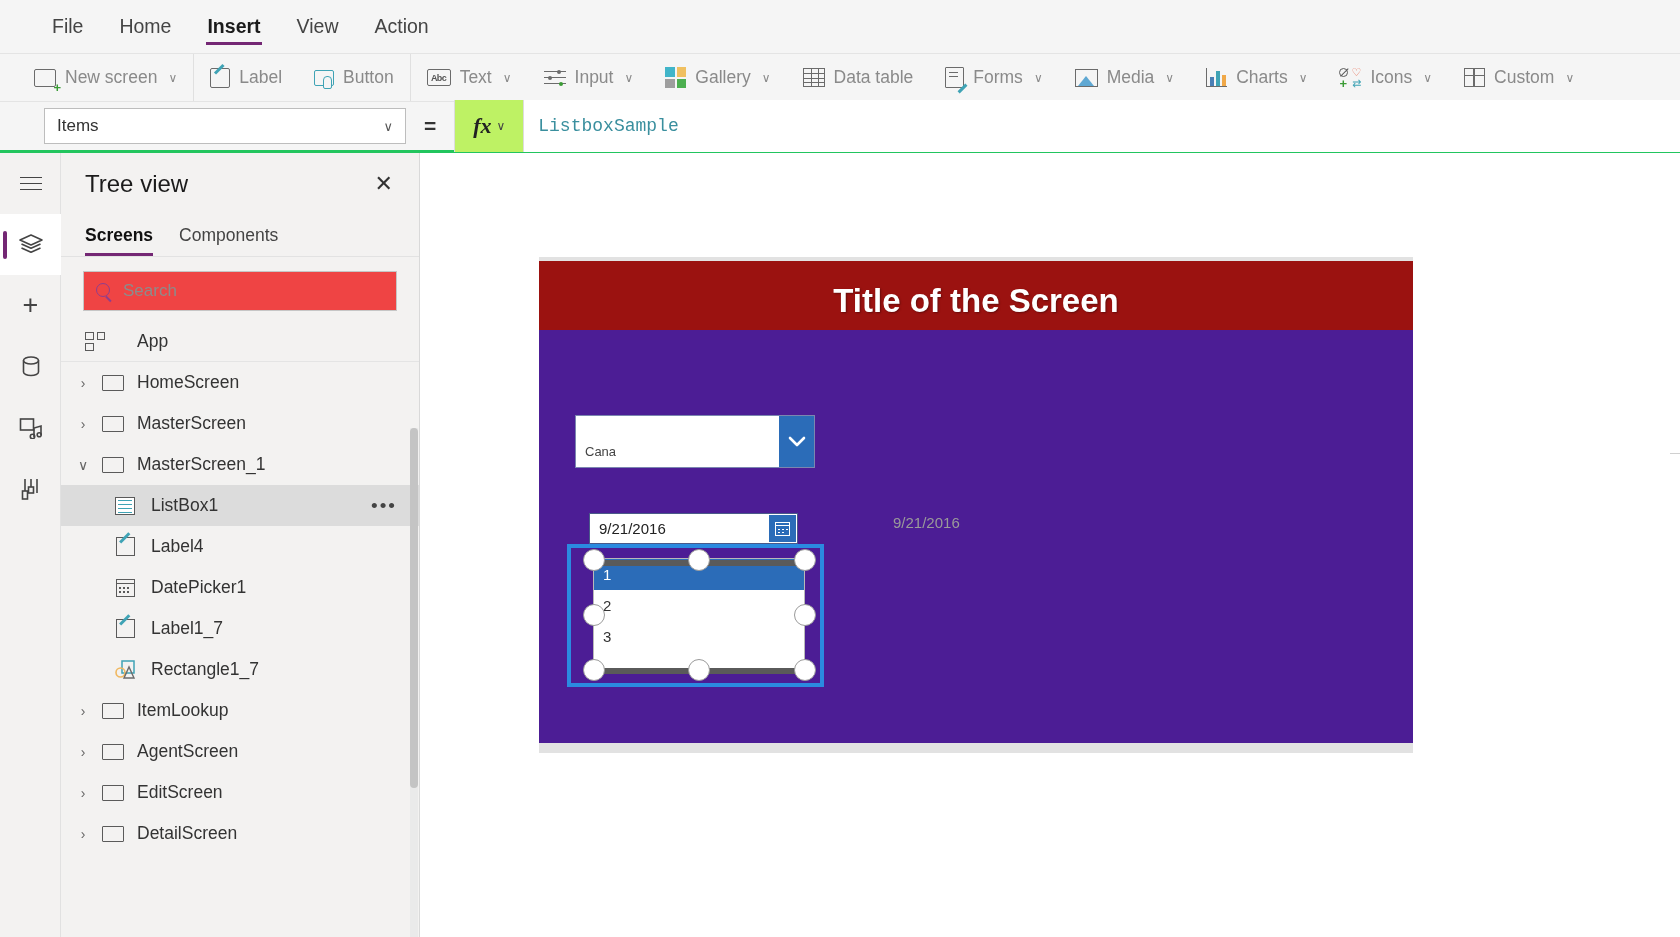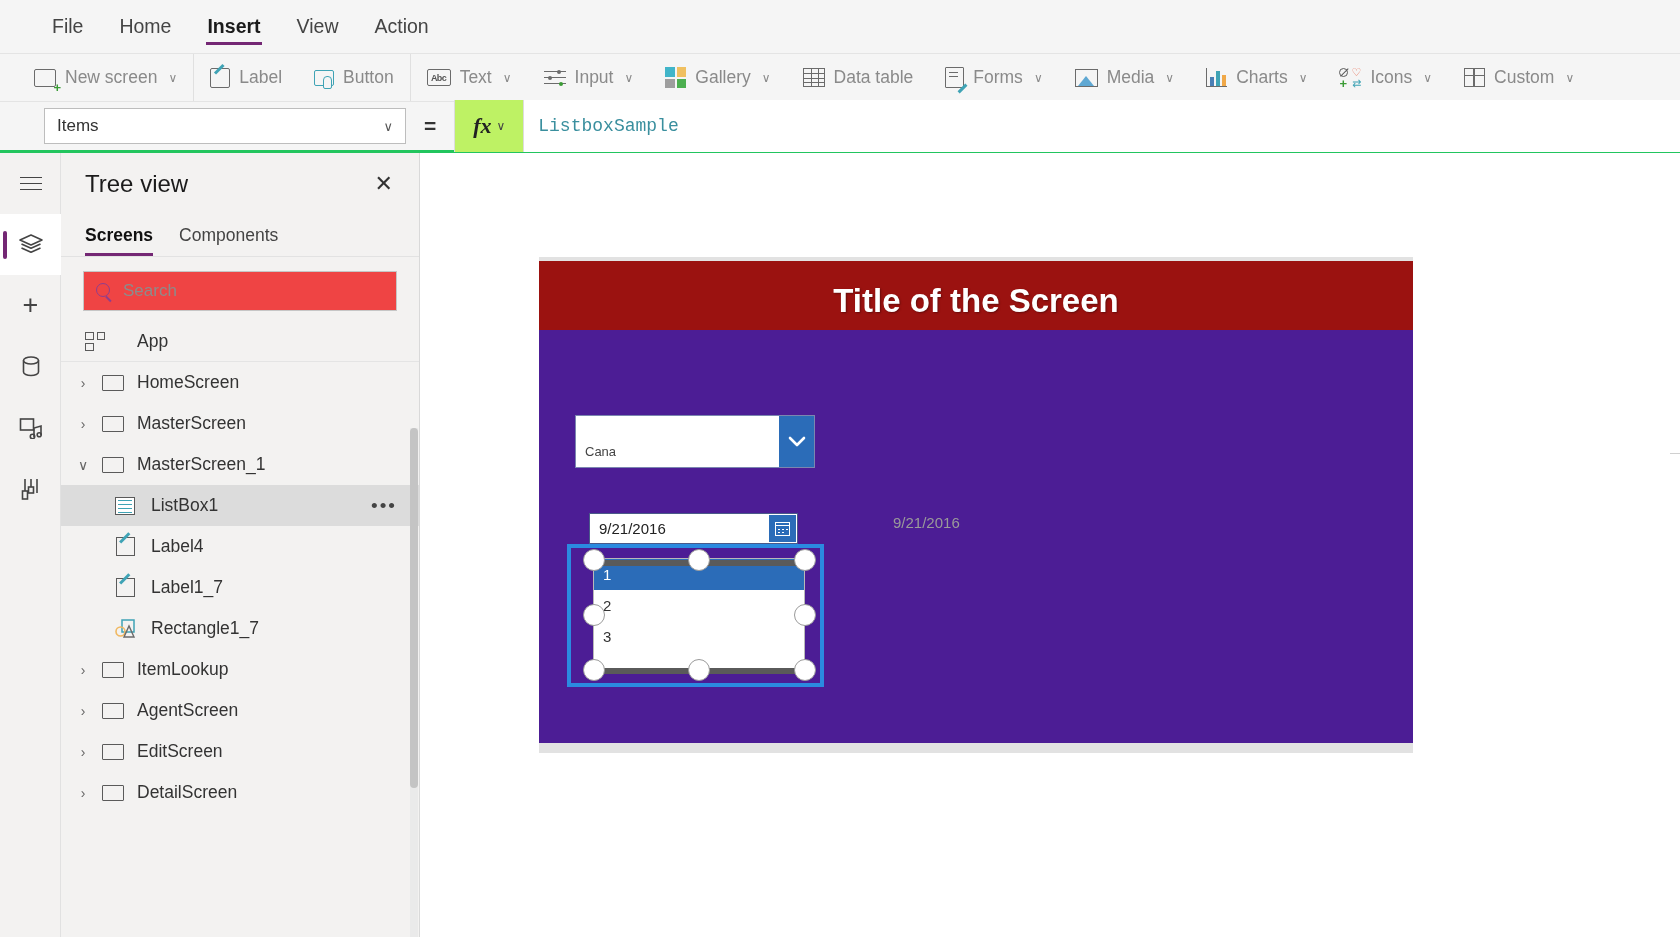--- a/index.html
+++ b/index.html
@@ -582,20 +582,26 @@
         <span class="dots">•••</span>
       </div>
 
       <div class="tree-row lvl1">
         <span class="ico-sp">
             <span class="ic ic-tlabel"></span>
           </span>
         <span class="tname" style="padding-left:10px">Label4</span>
       </div>
 
+      <div class="tree-row lvl1">
+        <span class="ico-sp">
+            <span class="ic ic-date"></span>
+          </span>
+        <span class="tname" style="padding-left:10px">DatePicker1</span>
+      </div>
 
 
       <div class="tree-row lvl1">
         <span class="ico-sp">
             <span class="ic ic-tlabel"></span>
           </span>
         <span class="tname" style="padding-left:10px">Label1_7</span>
       </div>
 
       <div class="tree-row lvl1">

